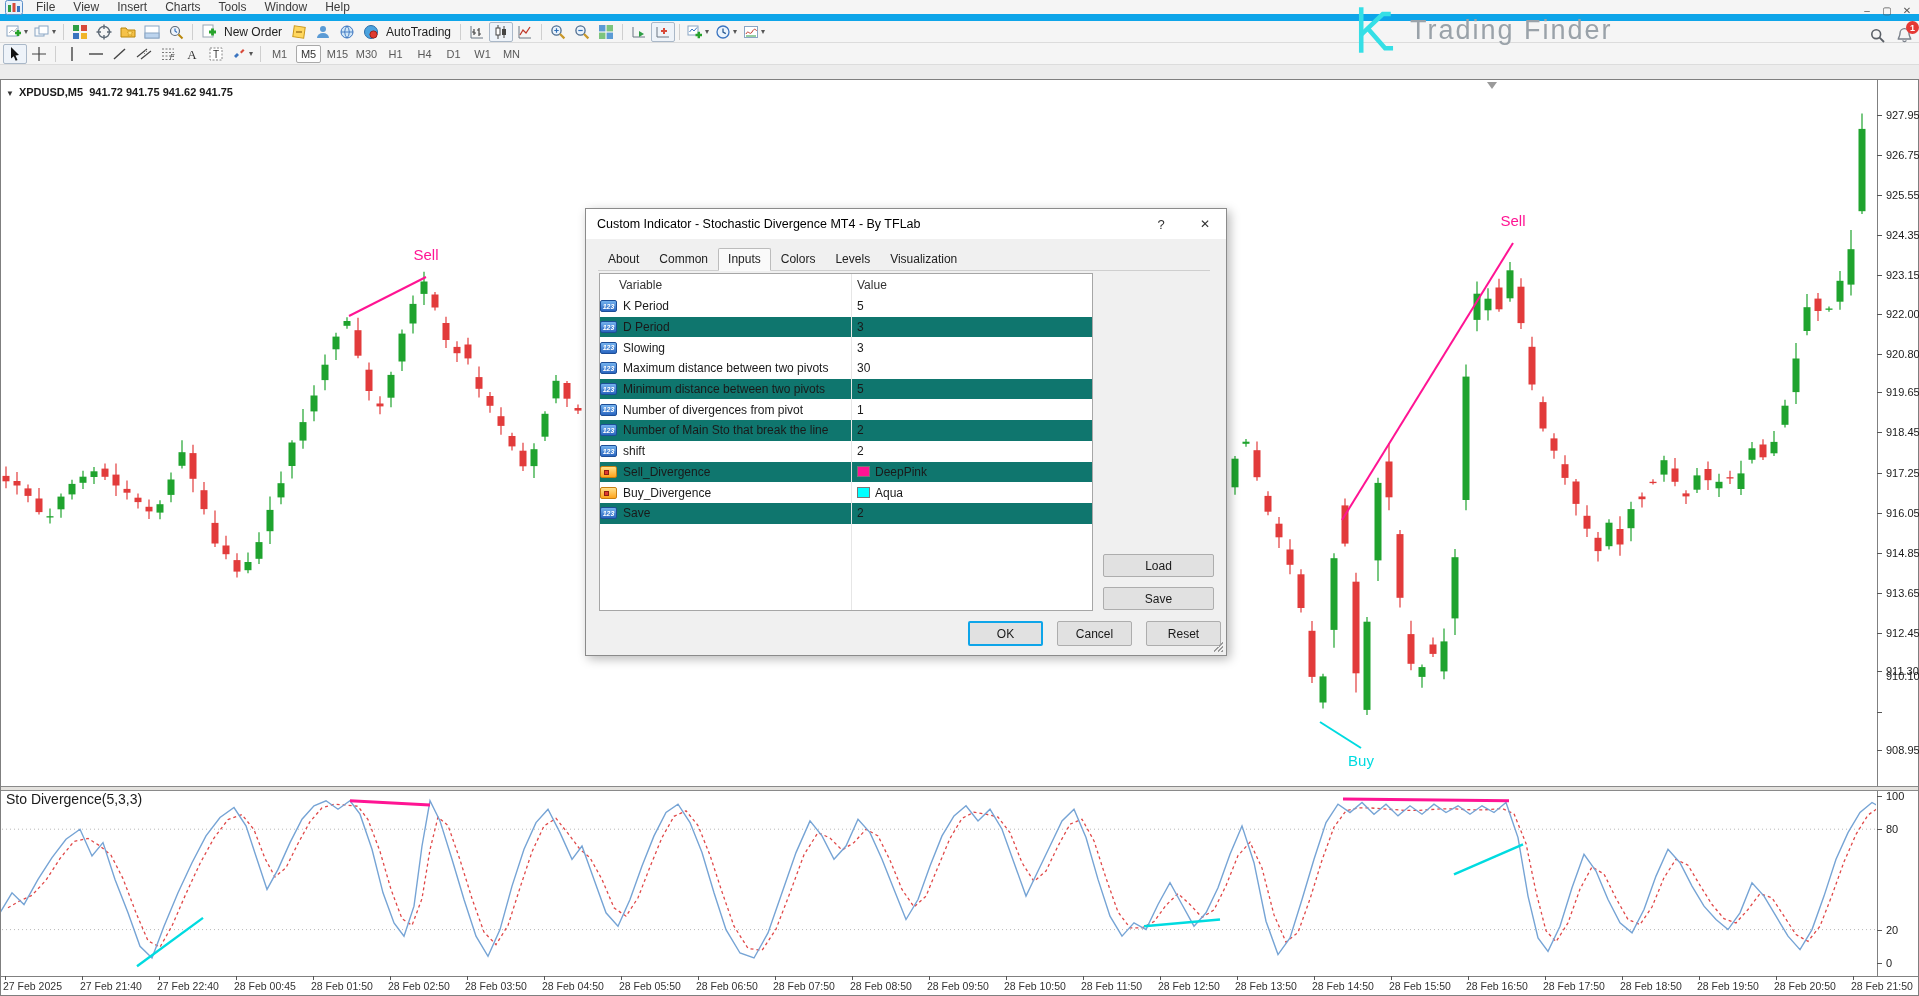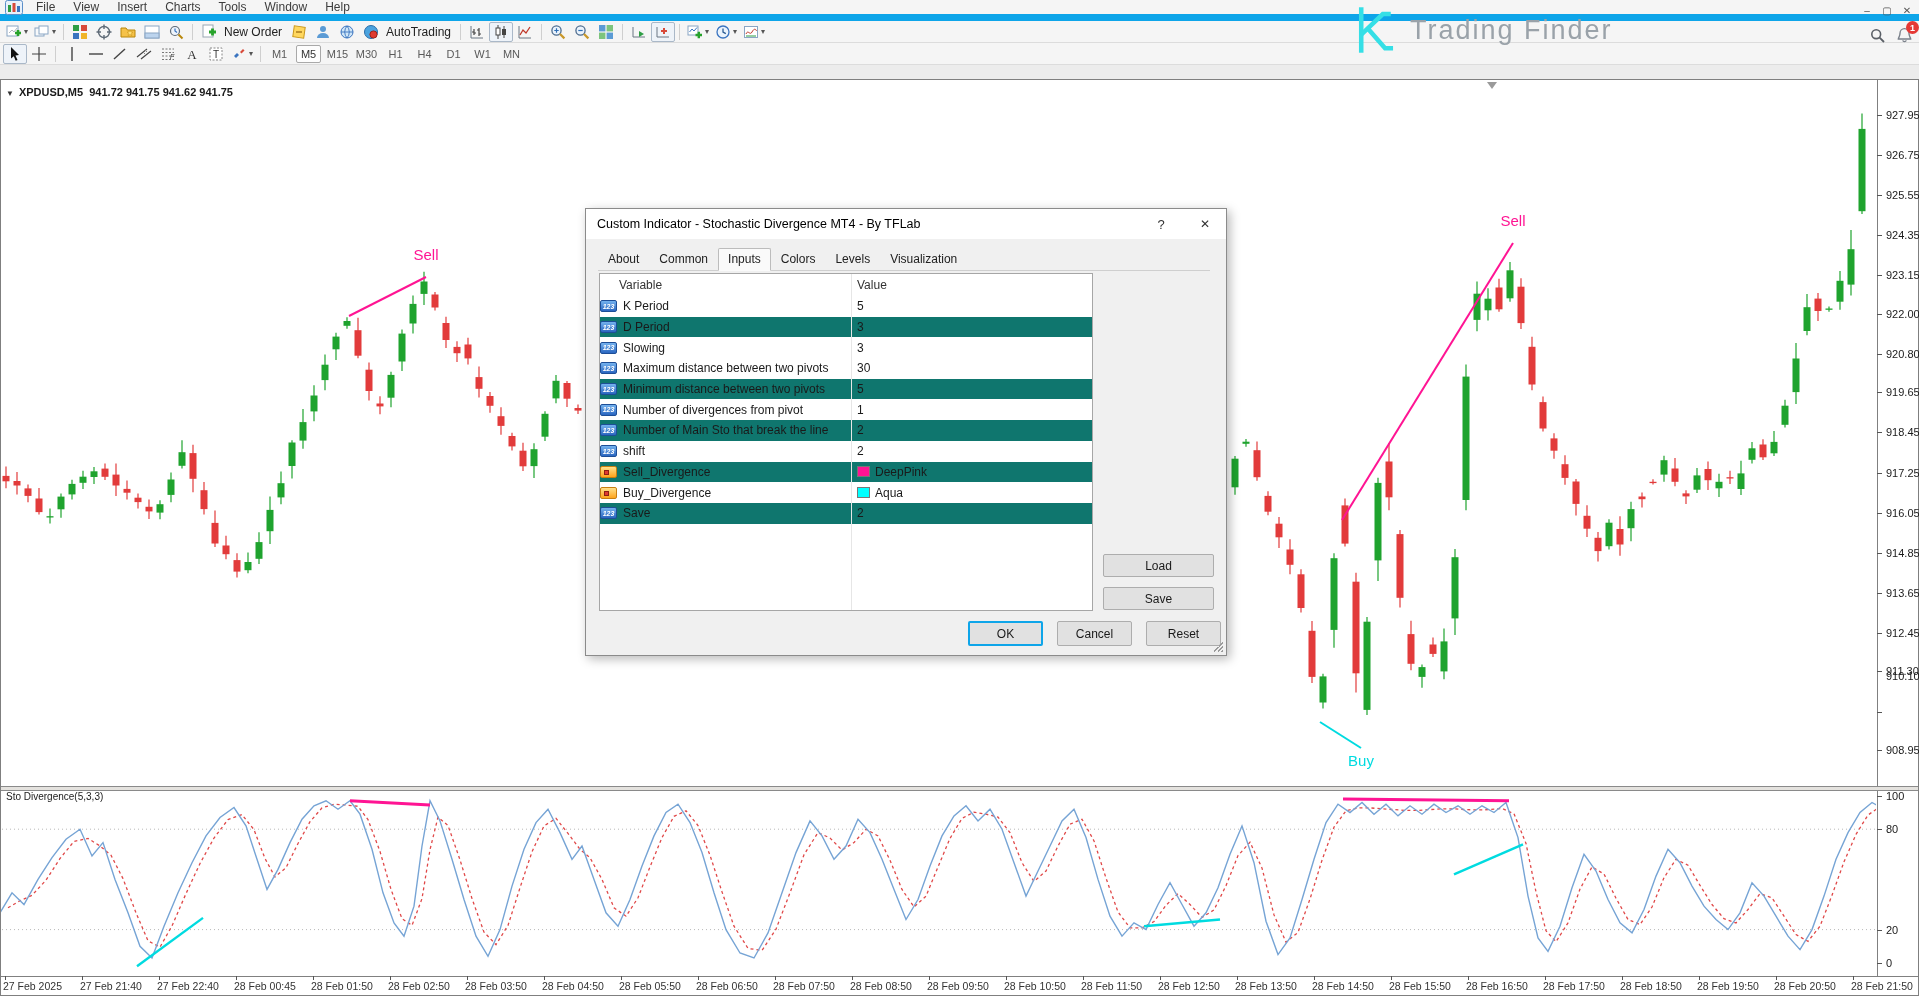--- a/index.html
+++ b/index.html
@@ -34,21 +34,21 @@
 
   
   .chart-window{position:absolute;left:0;top:79px;width:1919px;height:917px;background:#fff;border:1px solid #7f7f7f}
   .symbol-label{position:absolute;left:6px;top:86px;font-size:11px;font-weight:bold;color:#1a1a1a;z-index:2}
   .symbol-label .dd{font-size:8px;color:#333;margin-right:5px}
   .axis-sep-v{position:absolute;left:1877px;top:80px;width:1px;height:896px;background:#808080}
   .pane-sep{position:absolute;left:1px;top:786px;width:1917px;height:5px;background:#e4e2de;border-top:1px solid #8a8a8a;border-bottom:1px solid #8a8a8a}
   .time-sep{position:absolute;left:1px;top:976px;width:1917px;height:1px;background:#808080}
   .price-tick{position:absolute;font-size:11px;color:#1a1a1a;left:1886px;z-index:2}
   .tickmark{position:absolute;left:1877px;width:5px;height:1px;background:#555;z-index:2}
-  .ind-label{position:absolute;left:6px;top:791px;font-size:10px;color:#1a1a1a;z-index:2}
+  .ind-label{position:absolute;left:6px;top:791px;font-size:14px;color:#1a1a1a;z-index:2}
   .time-label{position:absolute;top:980px;font-size:10.5px;color:#333;white-space:nowrap;z-index:2}
   .time-tick{position:absolute;top:976px;width:1px;height:4px;background:#555;z-index:2}
   .scroll-marker{position:absolute;left:1487px;top:82px;width:0;height:0;border-left:5px solid transparent;border-right:5px solid transparent;border-top:7px solid #9a9a9a;z-index:2}
   #chart-svg{position:absolute;left:0;top:0;z-index:1}
 
   
   .dialog{position:absolute;left:585px;top:208px;width:642px;height:448px;background:#f0f0f0;border:1px solid #8b8b8b;box-shadow:3px 3px 10px rgba(0,0,0,.28);z-index:10}
   .dlg-title{height:30px;background:#fff;display:flex;align-items:center;padding-left:11px;font-size:12.5px;color:#000}
   .dlg-tbtn{position:absolute;top:0;width:38px;height:30px;display:flex;align-items:center;justify-content:center;color:#333;font-size:13px}
   .dlg-help{right:46px}.dlg-close{right:2px;font-size:12px}

